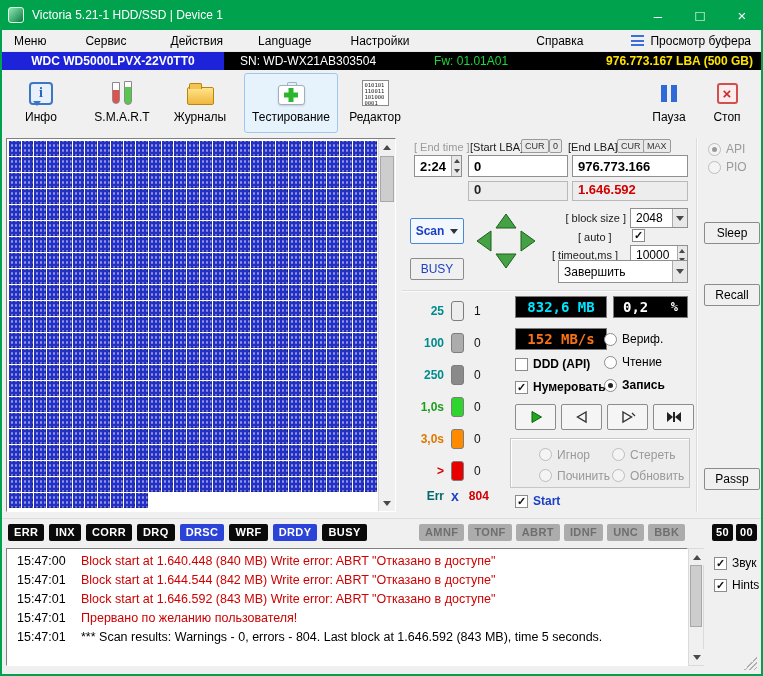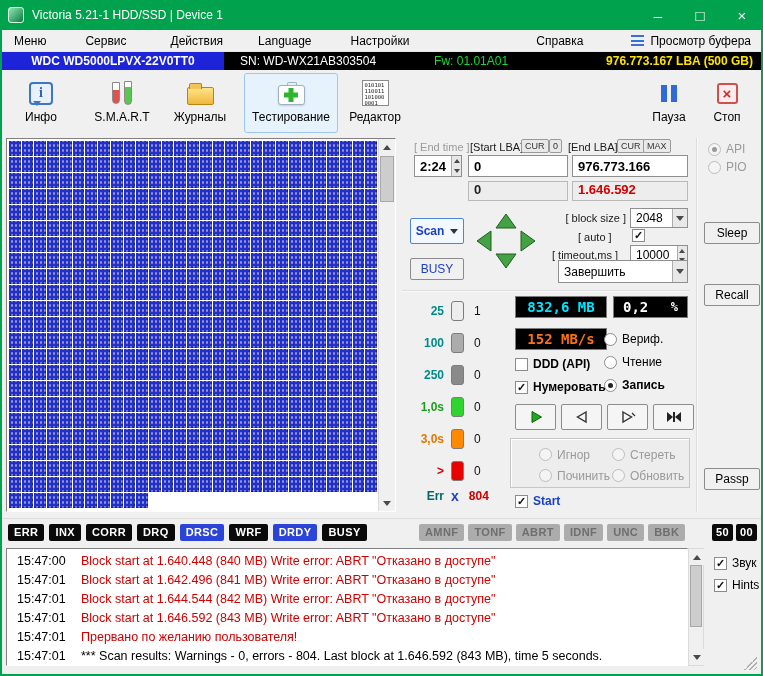--- a/index.html
+++ b/index.html
@@ -1158,21 +1158,20 @@
         </span>
     <span class="status-vals">
           <span class="sbadge val">50</span>
           <span class="sbadge val">00</span>
         </span>
   </div>
 
   <div class="logbox">
     <div class="log-lines">
           <div class="log-line red"><span class="log-time">15:47:00</span><span class="log-text">Block start at 1.640.448 (840 MB) Write error: ABRT "Отказано в доступе"</span></div>
-          <div class="log-line red"><span class="log-time">15:47:01</span><span class="log-text">Block start at 1.642.496 (841 MB) Write error: ABRT "Отказано в доступе"</span></div>
           <div class="log-line red"><span class="log-time">15:47:01</span><span class="log-text">Block start at 1.644.544 (842 MB) Write error: ABRT "Отказано в доступе"</span></div>
           <div class="log-line red"><span class="log-time">15:47:01</span><span class="log-text">Block start at 1.646.592 (843 MB) Write error: ABRT "Отказано в доступе"</span></div>
           <div class="log-line red"><span class="log-time">15:47:01</span><span class="log-text">Прервано по желанию пользователя!</span></div>
           <div class="log-line "><span class="log-time">15:47:01</span><span class="log-text">*** Scan results: Warnings - 0, errors - 804. Last block at 1.646.592 (843 MB), time 5 seconds.</span></div>
         </div>
   </div>
   <div class="log-scroll">
     <span class="sbtn top">
           <span class="tri-up"></span>
         </span>

